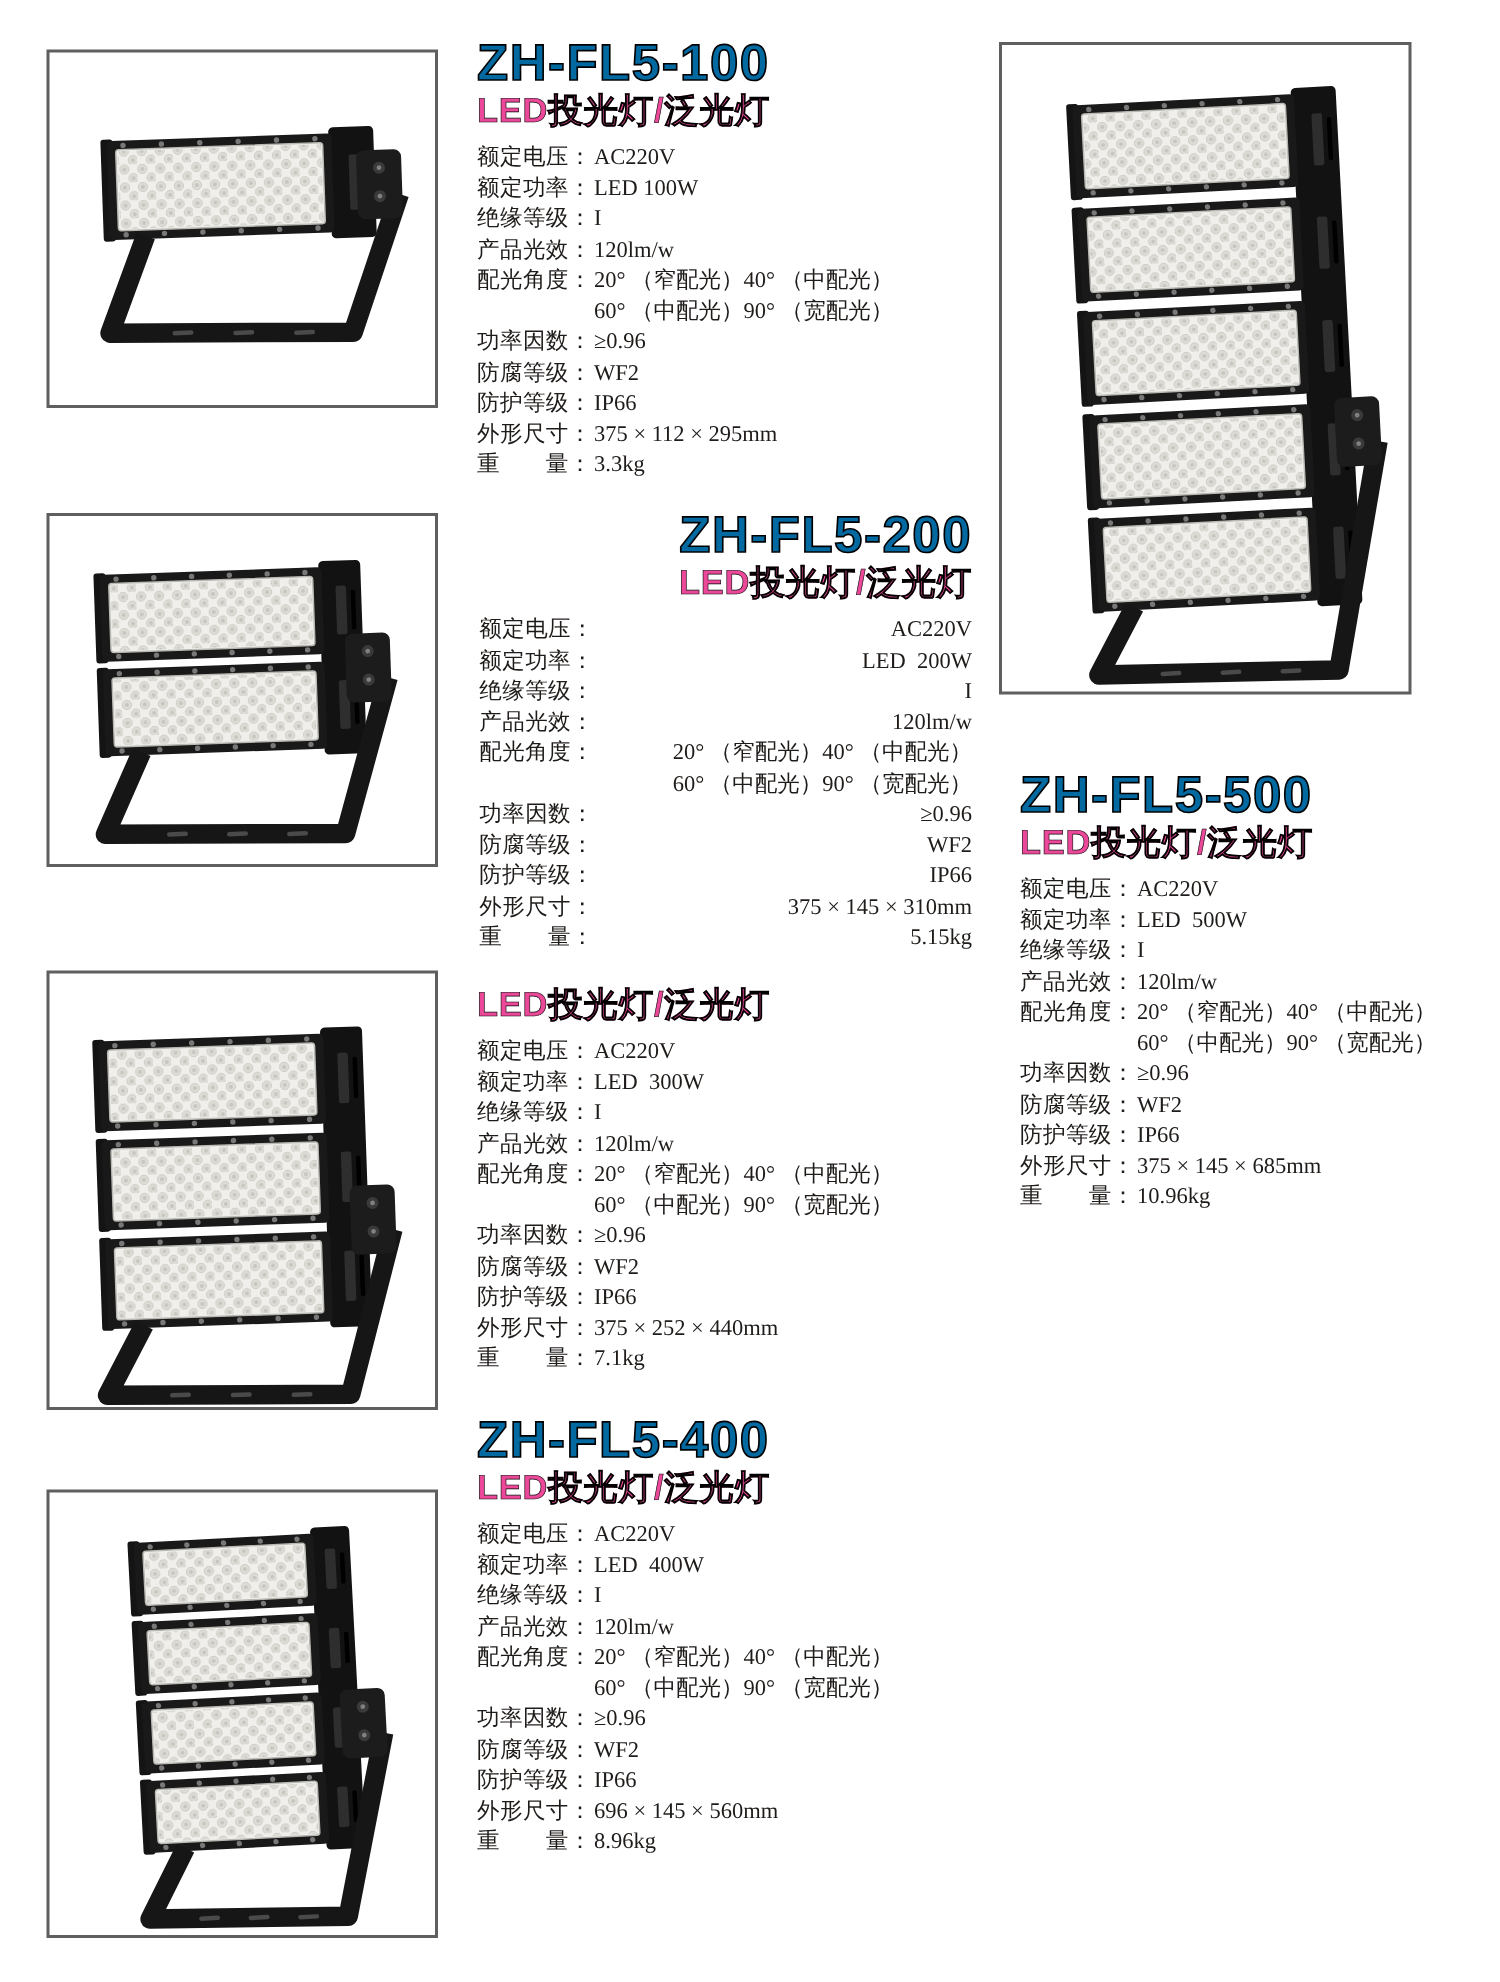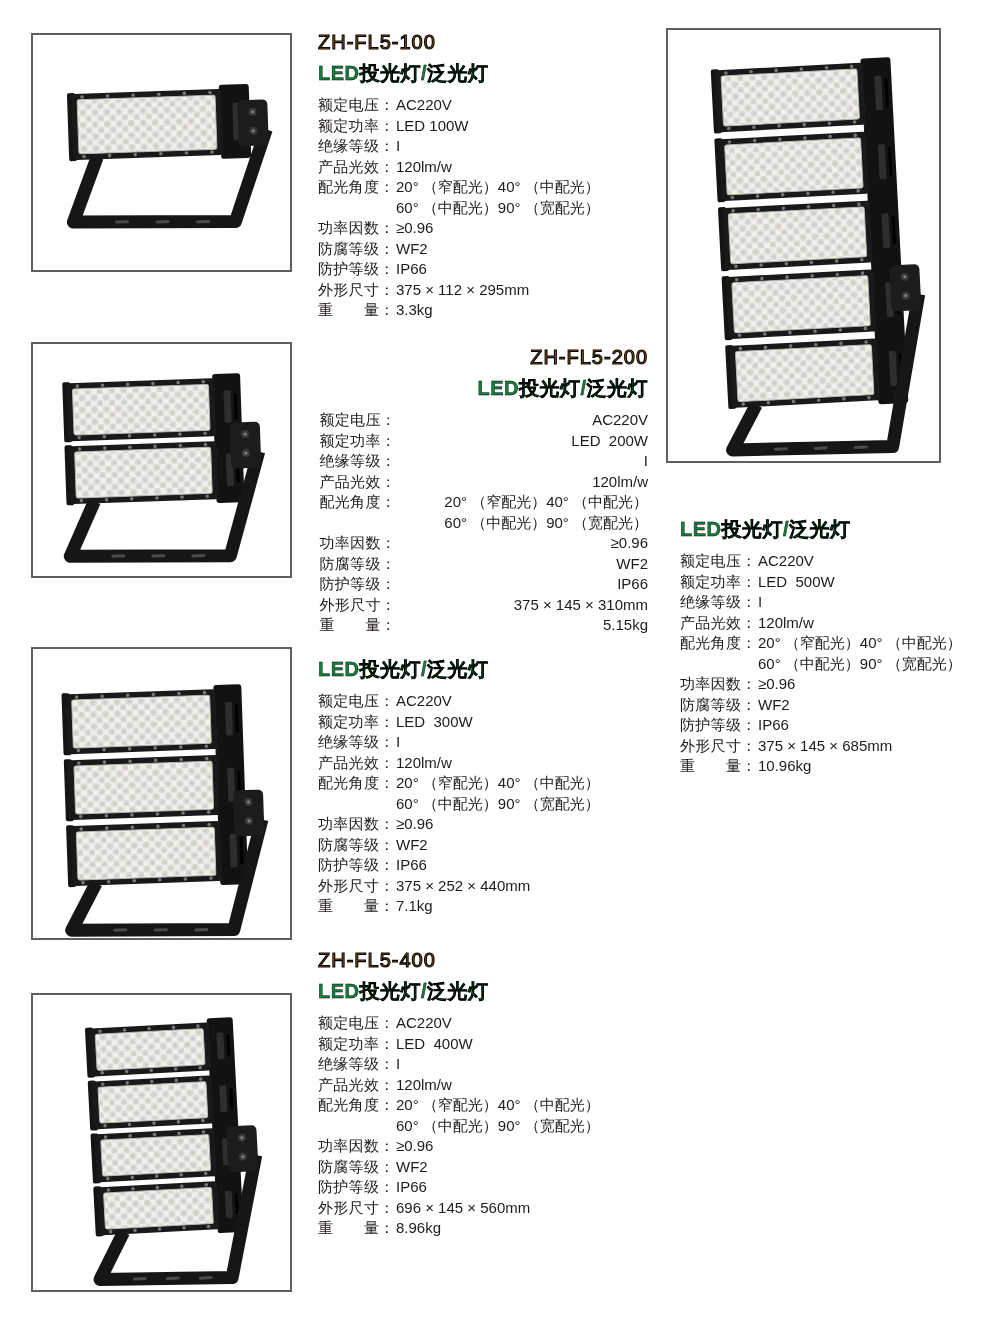--- a/index.html
+++ b/index.html
@@ -11,26 +11,26 @@
   .b1{left:31px;top:342px;width:261px;height:236px;}
   .b2{left:31px;top:647px;width:261px;height:293px;}
   .b3{left:31px;top:993px;width:261px;height:299px;}
   .b4{left:666px;top:28px;width:275px;height:435px;}
   .tblock{position:absolute;}
   .t0{left:318px;top:26px;width:330px;}
   .t1{left:318px;top:341px;width:330px;text-align:right;}
   .t2{left:318px;top:654px;width:330px;}
   .t3{left:318px;top:944px;width:330px;}
   .t4{left:680px;top:514px;width:312px;}
-  h2.model{font-size:20px;line-height:32px;margin:0;color:#a16207;font-weight:normal;
+  h2.model{font-size:34px;line-height:32px;margin:0;color:#0369a1;font-weight:bold;
            letter-spacing:1px;-webkit-text-stroke:1.1px #000;}
-  h3.sub{font-size:20px;line-height:25px;margin:3px 0 9px;color:#15803d;font-weight:bold;
+  h3.sub{font-size:23px;line-height:25px;margin:3px 0 9px;color:#ec4899;font-weight:bold;
          letter-spacing:0.5px;-webkit-text-stroke:0.4px #000;}
   .specs{font-size:15px;}
-  .row{display:flex;line-height:20.5px;white-space:pre-wrap;}
+  .row{display:flex;line-height:20.5px;white-space:pre-wrap;font-family:Liberation Serif, serif;}
   .lab{flex:0 0 78px;width:78px;letter-spacing:0.3px;}
   .val{flex:1;}
 </style>
 </head>
 <body>
 
 <div class="page">
 
   <figure class="imgbox b0">
     <svg viewBox="0 0 257 235" preserveAspectRatio="xMidYMid meet">
@@ -484,20 +484,21 @@
           <rect x="175" y="418.5" width="14" height="3" rx="1.5" fill="#4a4a4a"></rect>
           <rect x="220" y="240" width="30" height="46" rx="5" fill="#1c1c1c"></rect>
           <circle cx="235" cy="252" r="4" fill="#3a3a3a"></circle>
           <circle cx="235" cy="252" r="1.6" fill="#808080"></circle>
           <circle cx="235" cy="271" r="4" fill="#3a3a3a"></circle>
           <circle cx="235" cy="271" r="1.6" fill="#808080"></circle>
         </g>
       </svg>
   </figure>
   <div class="tblock t4">
+    <h2 class="model">ZH-FL5-500</h2>
     <h3 class="sub">LED投光灯/泛光灯</h3>
     <div class="specs">
         <div class="row"><span class="lab">额定电压：</span><span class="val">AC220V</span></div>
         <div class="row"><span class="lab">额定功率：</span><span class="val">LED  500W</span></div>
         <div class="row"><span class="lab">绝缘等级：</span><span class="val">I</span></div>
         <div class="row"><span class="lab">产品光效：</span><span class="val">120lm/w</span></div>
         <div class="row"><span class="lab">配光角度：</span><span class="val">20° （窄配光）40° （中配光）</span></div>
         <div class="row"><span class="lab"></span><span class="val">60° （中配光）90° （宽配光）</span></div>
         <div class="row"><span class="lab">功率因数：</span><span class="val">≥0.96</span></div>
         <div class="row"><span class="lab">防腐等级：</span><span class="val">WF2</span></div>

